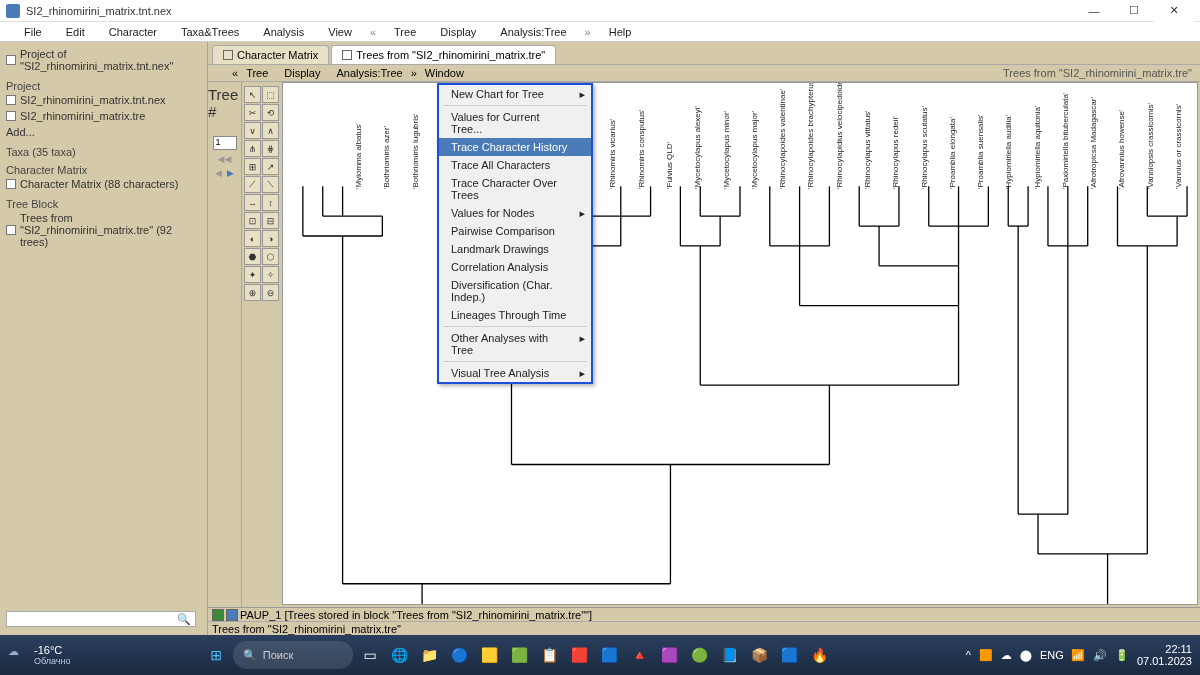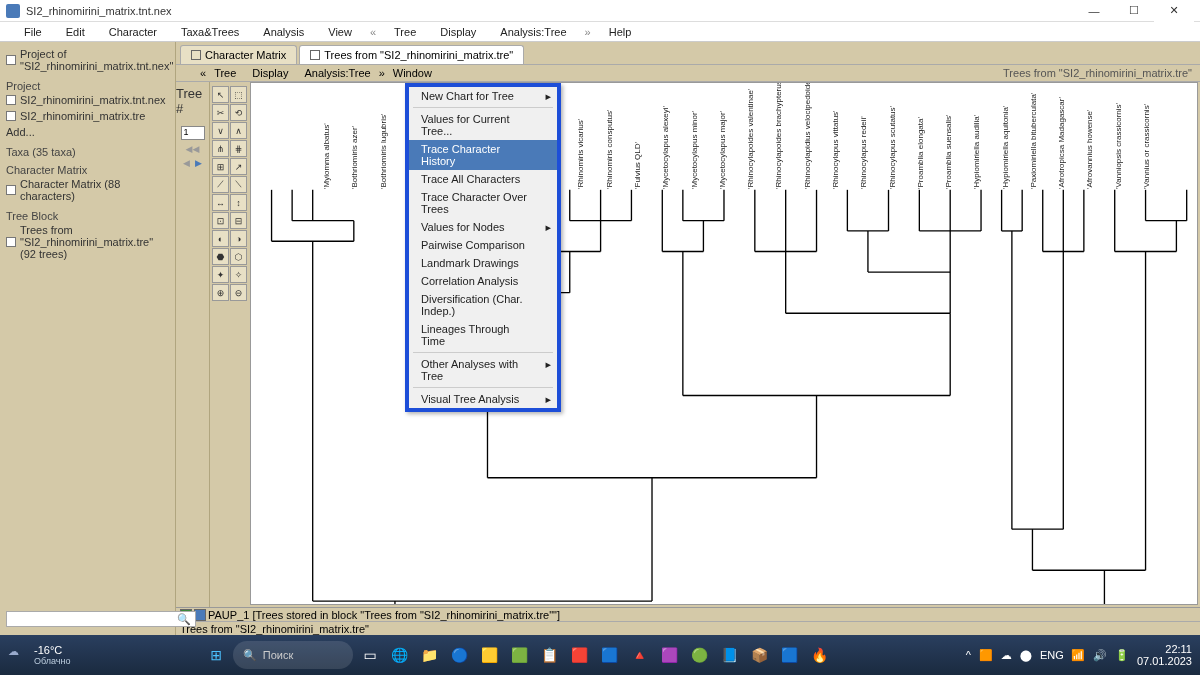--- a/index.html
+++ b/index.html
@@ -8,48 +8,48 @@
 .titlebar{height:22px;background:#fff;display:flex;align-items:center;padding:0 6px;border-bottom:1px solid #ddd}
 .titlebar .icon{width:14px;height:14px;background:#4a7ab8;border-radius:2px;margin-right:6px}
 .titlebar .title{flex:1;color:#333;font-size:11px}
 .winbtns{display:flex;gap:0}
 .winbtn{width:40px;height:22px;display:flex;align-items:center;justify-content:center;color:#333}
 .winbtn.close{background:#fff}
 .menubar{height:20px;background:#fff;display:flex;align-items:center;padding:0 16px;gap:8px;border-bottom:1px solid #ccc}
 .menubar .mi{padding:2px 8px;color:#222}
 .menubar .sep{color:#888;padding:0 2px}
 .workspace{flex:1;display:flex;background:#d4c9a8;overflow:hidden}
-.sidebar{width:176px;background:#d4c9a8;border-right:1px solid #b0a57f;display:flex;flex-direction:column;padding:4px 6px;font-size:10px;color:#333}
+.sidebar{width:208px;background:#d4c9a8;border-right:1px solid #b0a57f;display:flex;flex-direction:column;padding:4px 6px;font-size:10px;color:#333}
 .sidebar .row{padding:2px 0;display:flex;align-items:center;gap:4px}
 .sidebar .hdr{font-weight:normal;color:#444;margin-top:6px}
 .sidebar .sicon{width:10px;height:10px;border:1px solid #777;background:#fff;flex-shrink:0}
 .main{flex:1;display:flex;flex-direction:column;background:#d4c9a8;position:relative}
 .tabs{height:22px;display:flex;align-items:end;padding-left:4px;gap:2px;background:#d4c9a8}
 .tab{padding:3px 10px;background:#e8e0c5;border:1px solid #aaa;border-bottom:none;border-radius:3px 3px 0 0;font-size:10px;display:flex;align-items:center;gap:4px}
 .tab.active{background:#fff}
 .tab .ticon{width:10px;height:10px;border:1px solid #666}
 .submenu{height:18px;background:#d4c9a8;border-top:1px solid #aaa;border-bottom:1px solid #aaa;display:flex;align-items:center;padding-left:24px;gap:0;font-size:10px}
 .submenu .mi{padding:1px 8px}
 .submenu .lab{margin-left:auto;margin-right:8px;color:#555}
 .canvaswrap{flex:1;display:flex;background:#d4c9a8;position:relative;overflow:hidden}
 .leftstrip{width:34px;background:#d4c9a8;border-right:1px solid #b0a57f;display:flex;flex-direction:column;align-items:center;padding-top:4px;font-size:9px}
-.leftstrip .treehdr{font-size:13px;color:#333;margin-bottom:10px}
+.leftstrip .treehdr{font-size:15px;color:#333;margin-bottom:16px}
 .leftstrip .treebox{width:24px;height:14px;background:#fff;border:1px solid #888;font-size:9px;text-align:left;padding-left:2px}
 .leftstrip .navbtns{display:flex;gap:1px;margin-top:3px}
 .leftstrip .navbtn{width:11px;height:11px;display:flex;align-items:center;justify-content:center;font-size:9px}
 .leftstrip .navbtn.b{color:#4a7ab8}
 .leftstrip .navbtn.g{color:#999}
 .toolcol{width:40px;background:#d4c9a8;display:flex;flex-direction:column;padding:4px 2px;gap:1px}
 .toolrow{display:flex;gap:1px}
 .toolbtn{width:17px;height:17px;background:#e8e0c5;border:1px solid #999;display:flex;align-items:center;justify-content:center;font-size:9px;color:#333}
 .canvas{flex:1;background:#fff;position:relative;border:1px solid #999;margin:0 2px 2px 0;overflow:hidden}
 .taxa{position:absolute;top:6px;left:80px;right:10px;height:100px;display:flex;justify-content:space-between}
 .taxon{transform:rotate(-90deg);transform-origin:left bottom;position:absolute;bottom:0;font-size:8px;white-space:nowrap;color:#222}
 .treesvg{position:absolute;top:4px;left:0;right:0;bottom:0}
-.dropdown{position:absolute;top:0;left:154px;width:156px;background:#f0f0f0;border:4px solid #1d4ed8;box-shadow:2px 2px 4px rgba(0,0,0,0.3);z-index:100}
+.dropdown{position:absolute;top:0;left:154px;width:156px;background:#f0f0f0;border:2px solid #1d4ed8;box-shadow:2px 2px 4px rgba(0,0,0,0.3);z-index:100}
 .dd-item{padding:3px 22px 3px 12px;font-size:11px;color:#222;position:relative}
 .dd-item.hl{background:#4a7ab8;color:#fff}
 .dd-sep{height:1px;background:#ccc;margin:2px 4px}
 .dd-item .arrow{position:absolute;right:6px;top:3px}
 .statusrow{height:14px;background:#d4c9a8;border-top:1px solid #999;display:flex;align-items:center;font-size:9px;padding-left:4px}
 .statusrow .sicon2{width:12px;height:12px;background:#3a8a3a;border:1px solid #666;margin-right:2px}
 .statusrow2{height:14px;background:#d4c9a8;display:flex;align-items:center;font-size:9px;padding-left:4px;border-top:1px solid #aaa}
 .searchbox{position:absolute;left:6px;bottom:48px;width:190px;height:16px;background:#fff;border:1px solid #aaa;display:flex;align-items:center}
 .searchbox .mag{margin-left:auto;margin-right:4px;color:#888}
 .taskbar{height:40px;background:linear-gradient(#2a3f5f,#1a2a3f);display:flex;align-items:center;padding:0 8px;color:#fff;font-size:10px}

